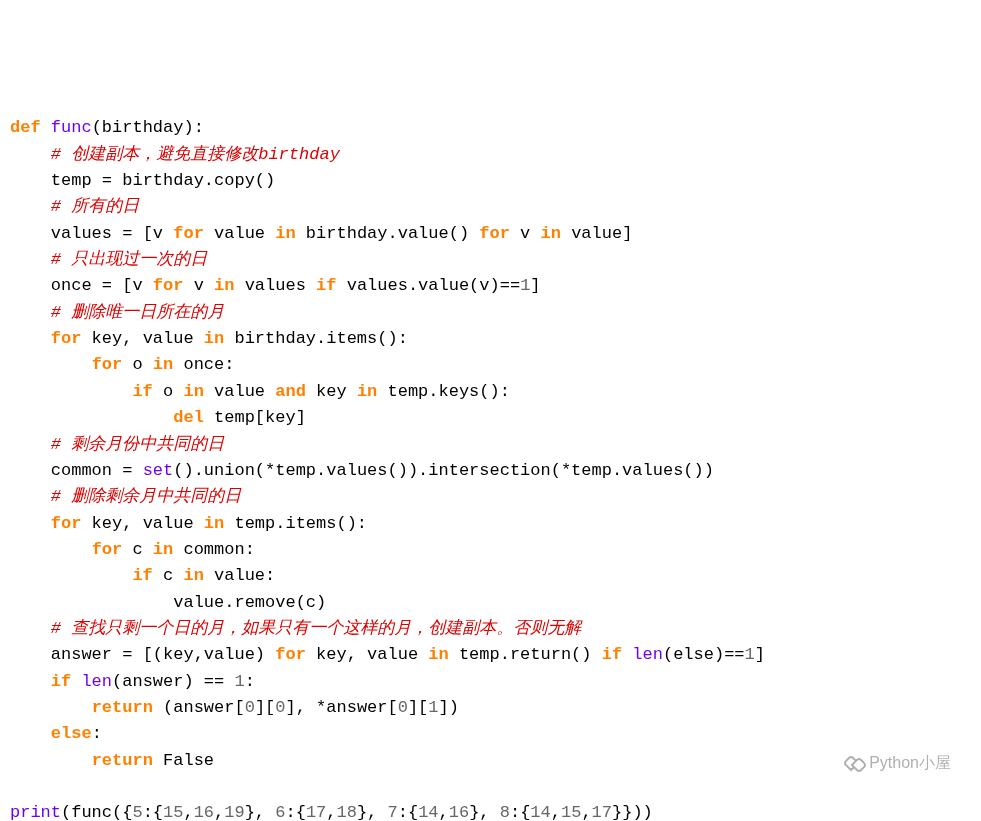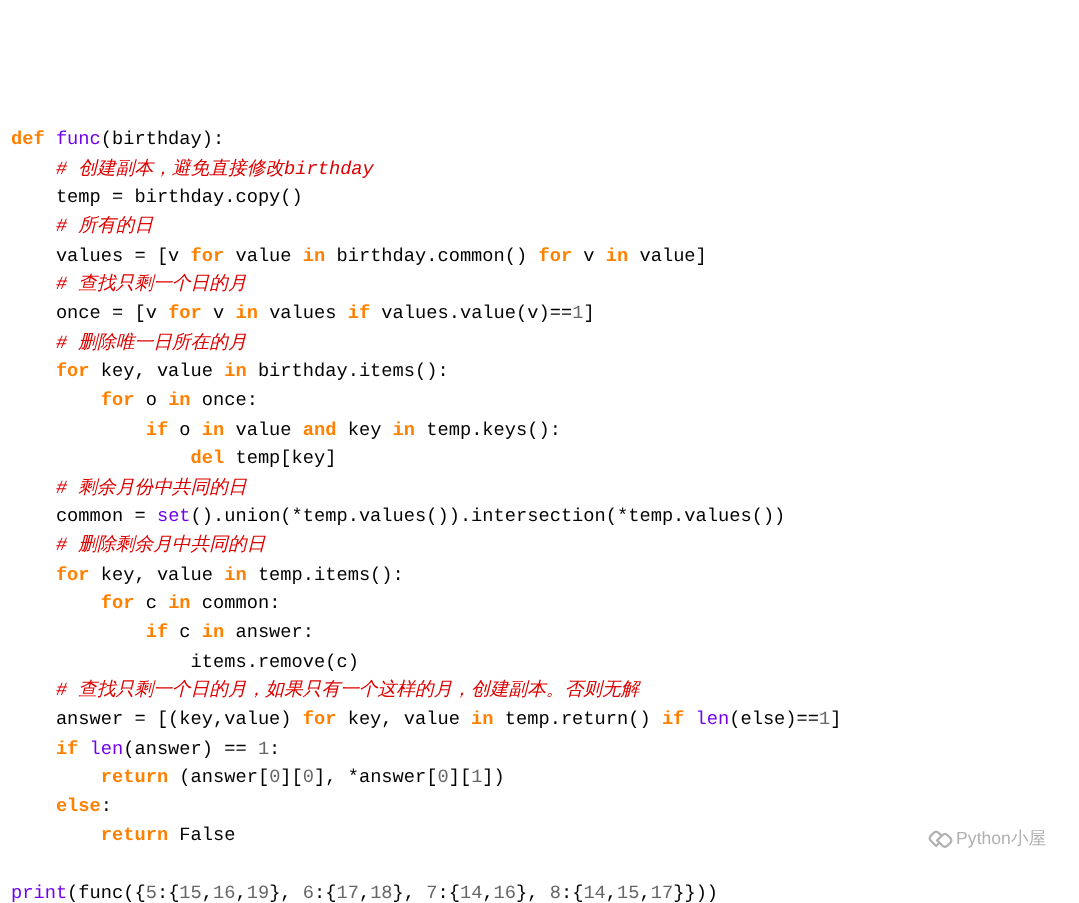--- a/index.html
+++ b/index.html
@@ -60,35 +60,35 @@
 </style>
 </head>
 <body>
 
 
 
 <div><span class="kw">def </span><span class="fn">func</span><span>(birthday):</span>
     <span class="cm"># 创建副本，避免直接修改birthday</span>
     <span>temp = birthday.copy()</span>
     <span class="cm"># 所有的日</span>
-    <span>values = [v </span><span class="kw">for</span><span> value </span><span class="kw">in</span><span> birthday.common() </span><span class="kw">for</span><span> v </span><span class="kw">in</span><span> value]</span>
-    <span class="cm"># 查找只剩一个日的月</span>
+    <span>values = [v </span><span class="kw">for</span><span> value </span><span class="kw">in</span><span> birthday.value() </span><span class="kw">for</span><span> v </span><span class="kw">in</span><span> value]</span>
+    <span class="cm"># 只出现过一次的日</span>
     <span>once = [v </span><span class="kw">for</span><span> v </span><span class="kw">in</span><span> values </span><span class="kw">if</span><span> values.value(v)==</span><span class="num">1</span><span>]</span>
     <span class="cm"># 删除唯一日所在的月</span>
     <span class="kw">for</span><span> key, value </span><span class="kw">in</span><span> birthday.items():</span>
         <span class="kw">for</span><span> o </span><span class="kw">in</span><span> once:</span>
             <span class="kw">if</span><span> o </span><span class="kw">in</span><span> value </span><span class="kw">and</span><span> key </span><span class="kw">in</span><span> temp.keys():</span>
                 <span class="kw">del</span><span> temp[key]</span>
     <span class="cm"># 剩余月份中共同的日</span>
     <span>common = </span><span class="fn">set</span><span>().union(*temp.values()).intersection(*temp.values())</span>
     <span class="cm"># 删除剩余月中共同的日</span>
     <span class="kw">for</span><span> key, value </span><span class="kw">in</span><span> temp.items():</span>
         <span class="kw">for</span><span> c </span><span class="kw">in</span><span> common:</span>
-            <span class="kw">if</span><span> c </span><span class="kw">in</span><span> answer:</span>
-                <span>items.remove(c)</span>
+            <span class="kw">if</span><span> c </span><span class="kw">in</span><span> value:</span>
+                <span>value.remove(c)</span>
     <span class="cm"># 查找只剩一个日的月，如果只有一个这样的月，创建副本。否则无解</span>
     <span>answer = [(key,value) </span><span class="kw">for</span><span> key, value </span><span class="kw">in</span><span> temp.return() </span><span class="kw">if</span><span> </span><span class="fn">len</span><span>(else)==</span><span class="num">1</span><span>]</span>
     <span class="kw">if</span><span> </span><span class="fn">len</span><span>(answer) == </span><span class="num">1</span><span>:</span>
         <span class="kw">return</span><span> (answer[</span><span class="num">0</span><span>][</span><span class="num">0</span><span>], *answer[</span><span class="num">0</span><span>][</span><span class="num">1</span><span>])</span>
     <span class="kw">else</span><span>:</span>
         <span class="kw">return</span><span> False</span>
 
 <span class="fn">print</span><span>(func({</span><span class="num">5</span><span>:{</span><span class="num">15</span><span>,</span><span class="num">16</span><span>,</span><span class="num">19</span><span>}, </span><span class="num">6</span><span>:{</span><span class="num">17</span><span>,</span><span class="num">18</span><span>}, </span><span class="num">7</span><span>:{</span><span class="num">14</span><span>,</span><span class="num">16</span><span>}, </span><span class="num">8</span><span>:{</span><span class="num">14</span><span>,</span><span class="num">15</span><span>,</span><span class="num">17</span><span>}}))</span>
 
 

